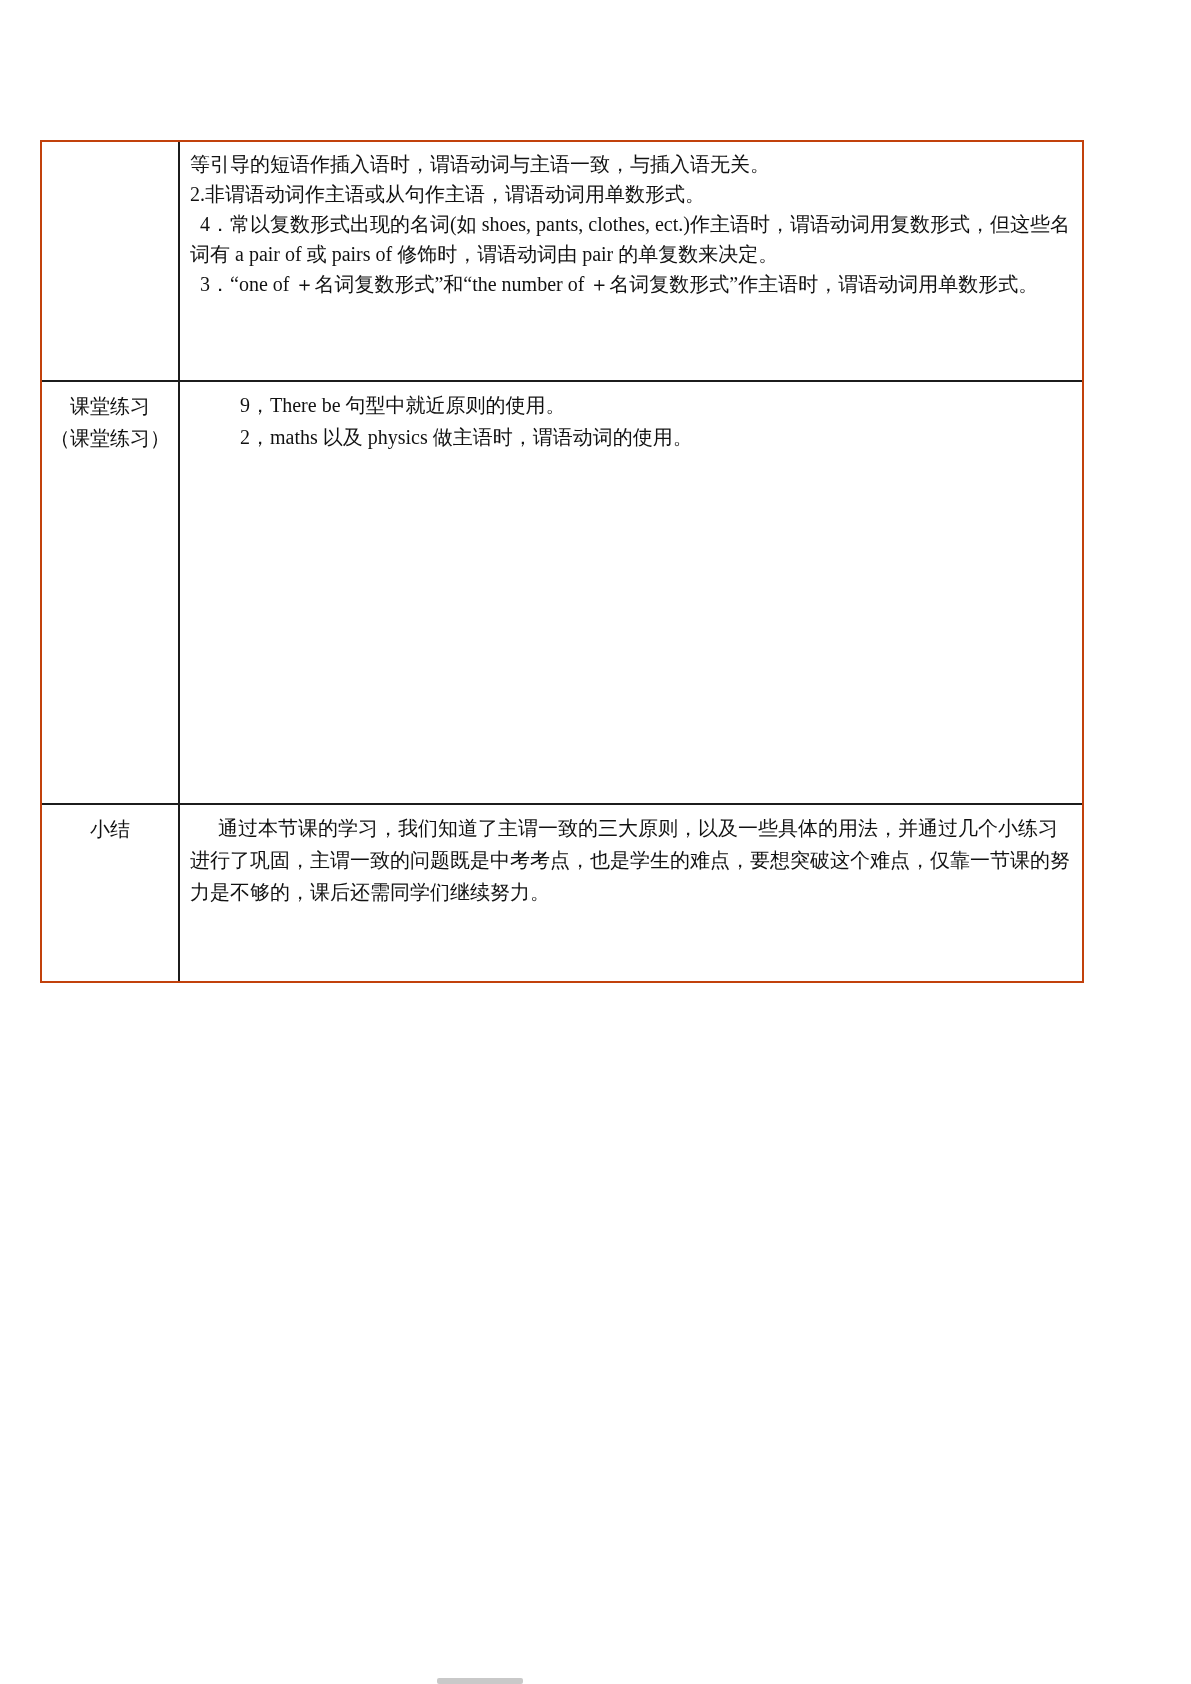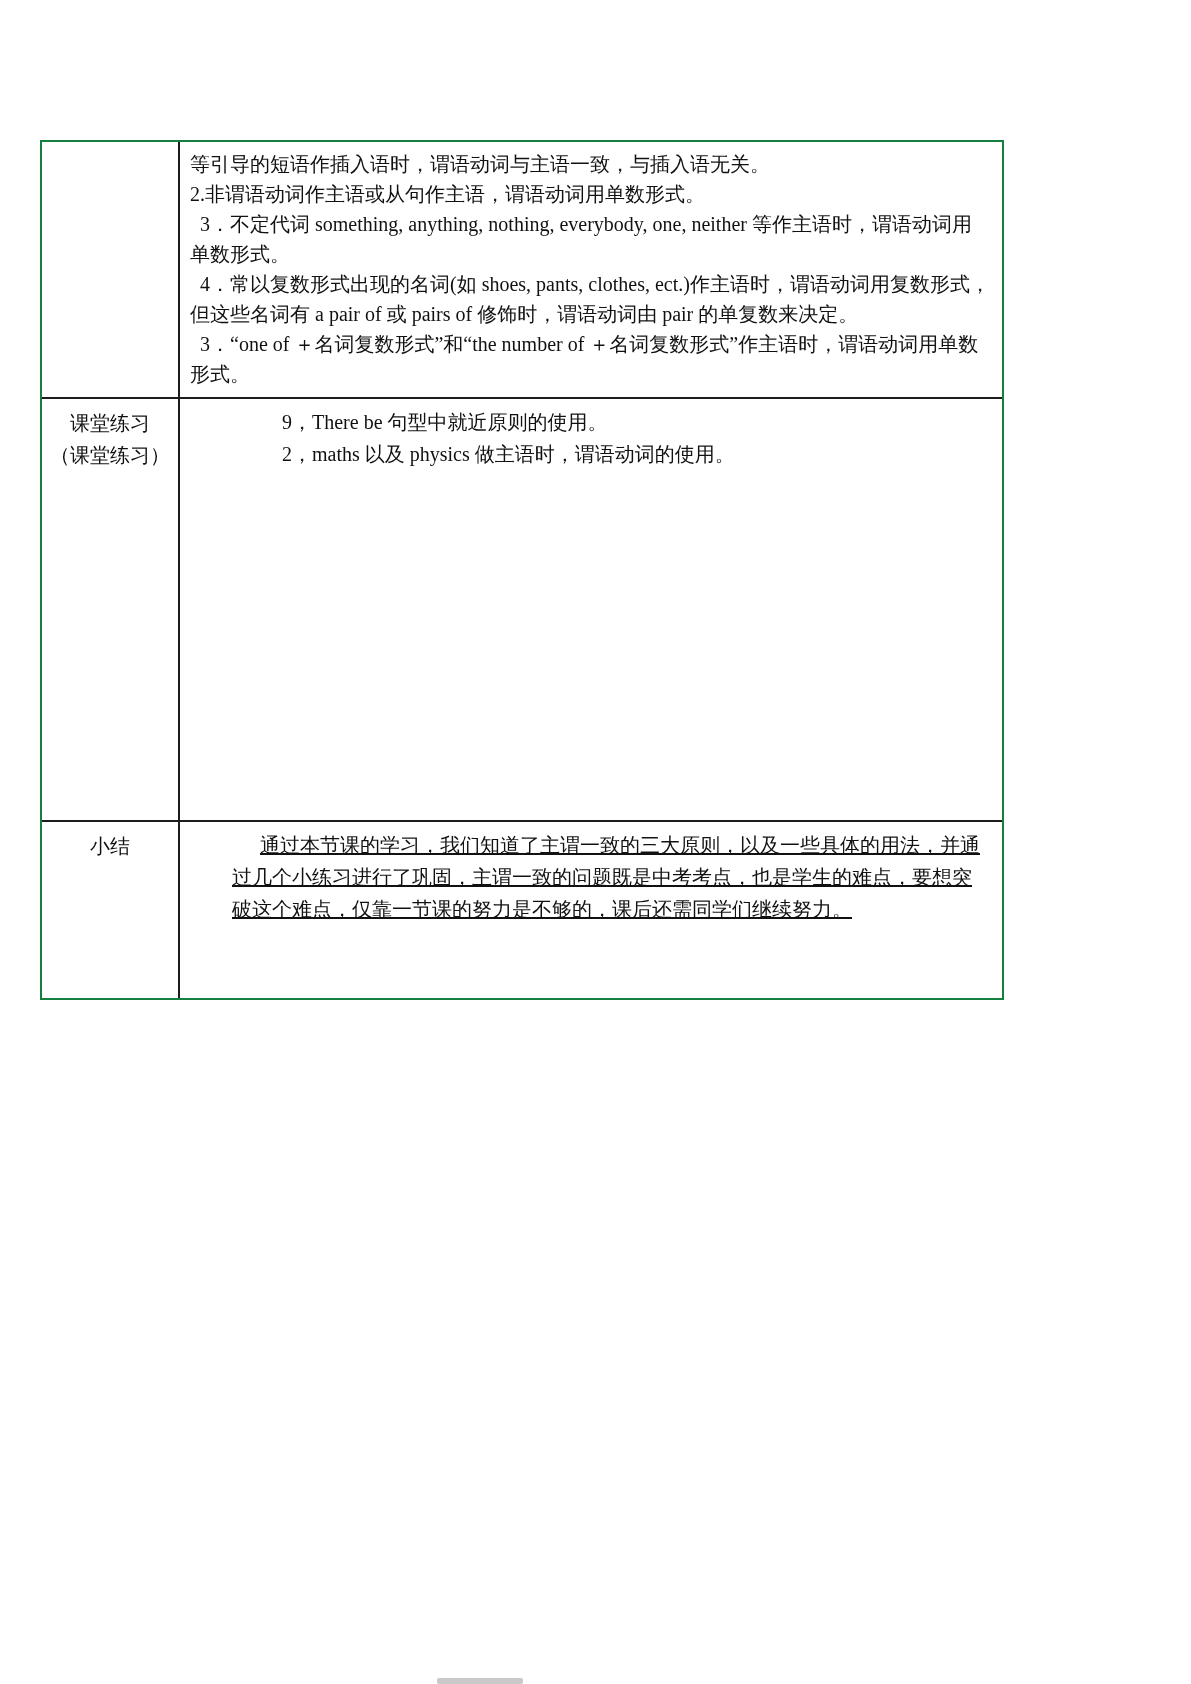--- a/index.html
+++ b/index.html
@@ -14,30 +14,29 @@
     position: relative;
     width: 1191px;
     height: 1684px;
     background: #ffffff;
     overflow: hidden;
   }
   .doc-table {
     position: absolute;
     left: 40px;
     top: 140px;
-    width: 964px;
-    border: 2px solid #15803d;
+    width: 1044px;
+    border: 2px solid #c2410c;
   }
   .t-row {
     display: flex;
     align-items: stretch;
   }
   .t-row + .t-row {
     border-top: 2px solid #1c1c1c;
-    gap: 42px;
   }
   .label-cell {
     width: 138px;
     min-width: 138px;
     border-right: 2px solid #1c1c1c;
     text-align: center;
     padding-top: 8px;
     font-size: 20px;
     line-height: 32px;
   }
@@ -53,21 +52,20 @@
 
   .content-cell p { margin: 0; }
   .p-indent-small { text-indent: 10px; }
   .practice-cell p {
     padding-left: 50px;
     line-height: 32px;
   }
   .summary-cell p {
     text-indent: 28px;
     line-height: 32px;
-    text-decoration: underline;
   }
   .label-line { display: block; }
 
   .page-bottom-artifact {
     position: absolute;
     left: 437px;
     top: 1678px;
     width: 86px;
     height: 6px;
     background: #c9c9c9;
@@ -79,21 +77,20 @@
 
 <div class="page">
 
   <div class="doc-table">
 
     <div class="t-row row-grammar">
       <div class="label-cell"></div>
       <div class="content-cell">
         <p>等引导的短语作插入语时，谓语动词与主语一致，与插入语无关。</p>
         <p>2.非谓语动词作主语或从句作主语，谓语动词用单数形式。</p>
-        <p class="p-indent-small">3．不定代词 something, anything, nothing, everybody, one, neither 等作主语时，谓语动词用单数形式。</p>
         <p class="p-indent-small">4．常以复数形式出现的名词(如 shoes, pants, clothes, ect.)作主语时，谓语动词用复数形式，但这些名词有 a pair of 或 pairs of 修饰时，谓语动词由 pair 的单复数来决定。</p>
         <p class="p-indent-small">3．“one of ＋名词复数形式”和“the number of ＋名词复数形式”作主语时，谓语动词用单数形式。</p>
       </div>
     </div>
 
     <div class="t-row row-practice">
       <div class="label-cell">
         <span class="label-line">课堂练习</span>
         <span class="label-line">（课堂练习）</span>
       </div>

